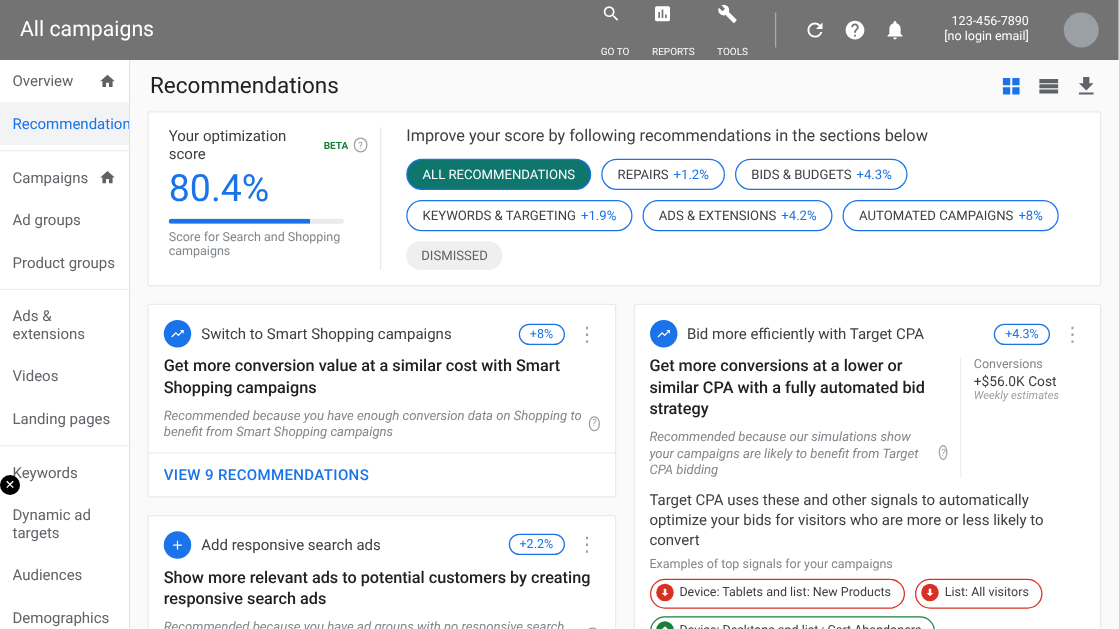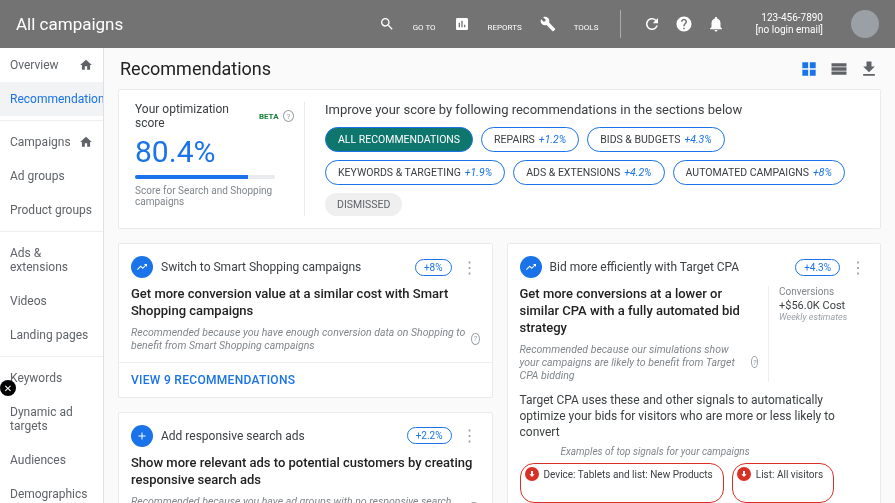--- a/index.html
+++ b/index.html
@@ -1,21 +1,21 @@
 <!DOCTYPE html>
 <html><head>
 <meta charset="utf-8">
 <style>
 * { box-sizing: border-box; margin: 0; padding: 0; font-family: Roboto, Arial, sans-serif; }
 body { background: #fff; color: #3c4043; font-size: 13px; width: 895px; height: 503px; overflow: hidden; }
 
 .topbar { background:#737373; color:#fff; height:48px; display:flex; align-items:center; padding:0 16px; }
 .topbar .title { font-size:17px; font-weight:400; flex:1; }
 .topbar .tools { display:flex; align-items:center; gap:18px; }
-.tool { display:flex; flex-direction:row; align-items:flex-end; font-size:8px; cursor:pointer; gap:18px; }
+.tool { display:flex; flex-direction:column; align-items:flex-start; font-size:8px; cursor:pointer; gap:18px; }
 .divider-v { width:1px; height:28px; background:rgba(255,255,255,.4); margin:0 4px; }
 .iconbar { display:flex; align-items:center; gap:14px; }
 .acct { text-align:right; font-size:10px; line-height:1.2; margin-left:12px; }
 .avatar { width:28px; height:28px; border-radius:50%; background:#9aa0a6; margin-left:10px; }
 
 .layout { display:flex; height:calc(503px - 48px); }
 .sidebar { width:104px; border-right:1px solid #e0e0e0; background:#fff; overflow-y:auto; }
 .sb-item { display:flex; justify-content:space-between; padding:10px 10px; font-size:12px; color:#5f6368; cursor:pointer; }
 .sb-item.active { color:#1a73e8; background:#f1f3f4; }
 .sb-sep { height:1px; background:#eee; margin:4px 0; }
@@ -36,21 +36,21 @@
 .score { font-size:30px; color:#1a73e8; font-weight:400; margin:4px 0 6px; }
 .bar { width:140px; height:4px; background:#e8eaed; border-radius:2px; overflow:hidden; }
 .bar-fill { height:100%; background:#1a73e8; }
 .sub { font-size:10px; color:#80868b; margin-top:6px; }
 .opt-right { flex:1; }
 .imp { font-size:13px; color:#3c4043; margin-bottom:10px; }
 .chips { display:flex; flex-wrap:wrap; gap:8px; }
 .chip { border-radius:16px; padding:5px 12px; font-size:10.5px; display:flex; align-items:center; gap:4px; cursor:pointer; border:1px solid #1a73e8; color:#3c4043; background:#fff; }
 .chip.fill { background:#0f766e; color:#fff; border-color:#1a73e8; }
 .chip.dis { background:#efefef; border:none; color:#5f6368; }
-.chip .pct { color:#1a73e8;font-style:italic; }
+.chip .pct { color:#1a73e8; }
 
 .cards-row { display:flex; gap:14px; margin-top:14px; }
 .col { flex:1; display:flex; flex-direction:column; gap:14px; }
 .card { background:#fff; border:1px solid #e8eaed; border-radius:2px; padding:12px; position:relative; }
 .card-h { display:flex; align-items:center; gap:8px; margin-bottom:8px; }
 .cicon { width:22px; height:22px; border-radius:50%; background:#1a73e8; display:flex; align-items:center; justify-content:center; }
 .cicon svg { width:12px; height:12px; fill:#fff; }
 .ctitle { font-size:12px; color:#3c4043; flex:1; }
 .cpct { border:1px solid #1a73e8; color:#1a73e8; border-radius:10px; padding:2px 8px; font-size:10px; }
 .more { color:#9aa0a6; font-size:16px; cursor:pointer; padding:0 2px; }
@@ -61,23 +61,23 @@
 
 .split { display:flex; gap:10px; }
 .split .left { flex:1; }
 .metrics { border-left:1px solid #eee; padding-left:10px; width:100px; font-size:10px; }
 .metrics .ml { color:#80868b; }
 .metrics .mv { color:#188038; font-size:20px; font-weight:400; }
 .metrics .mc { color:#3c4043; font-size:11px; margin-top:2px;}
 .metrics .mw { color:#9aa0a6; font-size:9px; font-style:italic; }
 
 .desc2 { font-size:12px; color:#3c4043; margin:10px 0 6px; line-height:1.35; }
-.ex { font-size:10px; font-style:italic; color:#80868b; margin-bottom:6px;margin-left:41px; }
+.ex { font-size:10px; color:#80868b; margin-bottom:6px; }
 .sig-row { display:flex; gap:8px; flex-wrap:wrap; margin-bottom:6px; }
-.sig { border-radius:14px; padding:3px 10px 21px 4px; font-size:10px; display:flex; align-items:center; gap:5px; }
+.sig { border-radius:14px; padding:3px 10px 5px 4px; font-size:10px; display:flex; align-items:center; gap:5px; }
 .sig.red { border:1px solid #d93025; color:#3c4043; }
 .sig.green { border:1px solid #188038; color:#3c4043; }
 .arr { width:14px; height:14px; border-radius:50%; display:flex; align-items:center; justify-content:center; }
 .arr.red { background:#d93025; }
 .arr.green { background:#188038; }
 .arr svg { width:8px; height:8px; fill:#fff; }
 
 .help { width:12px; height:12px; border:1px solid #9aa0a6; border-radius:50%; display:inline-flex; align-items:center; justify-content:center; font-size:8px; color:#9aa0a6; }
 
 svg { display:block; }

